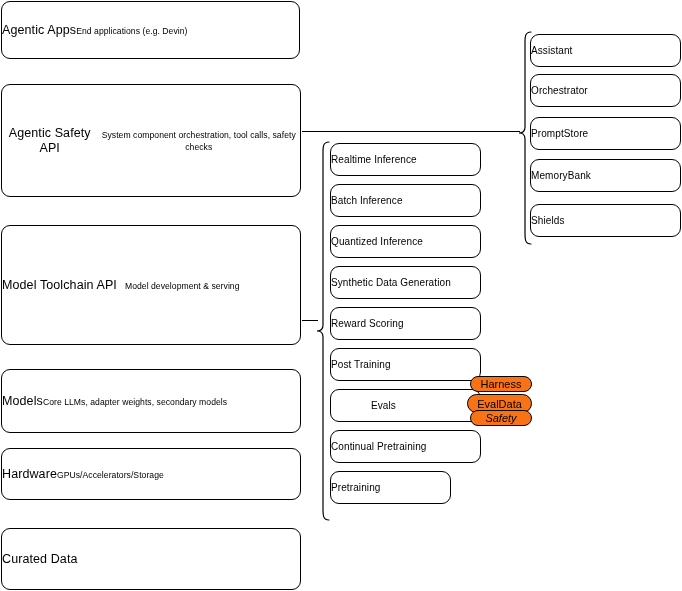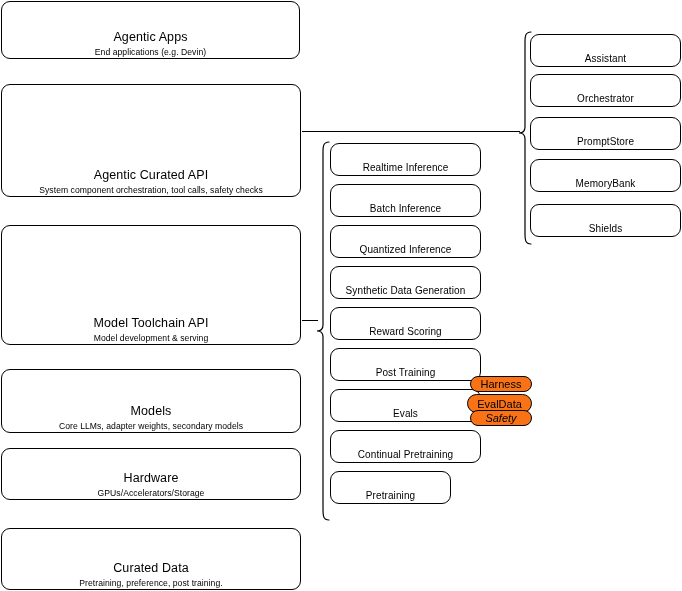--- a/index.html
+++ b/index.html
@@ -18,23 +18,22 @@
     background: #ffffff;
     overflow: hidden;
   }
   .node {
     position: absolute;
     box-sizing: border-box;
     background: #ffffff;
     border: 1px solid #000000;
     border-radius: 9px;
     display: flex;
-    flex-direction: column;
     align-items: center;
-    justify-content: flex-end;
+    justify-content: flex-start;
     text-align: center;
     color: #000000;
   }
   .node .title {
     font-size: 12.5px;
     line-height: 15px;
     letter-spacing: 0.1px;
   }
   .node .subtitle {
     font-size: 8.6px;
@@ -81,42 +80,41 @@
 <body>
 
 <div id="canvas">
 
   <div class="node" style="left:1px; top:1px; width:299px; height:58px;">
     <div class="title">Agentic Apps</div>
     <div class="subtitle">End applications (e.g. Devin)</div>
   </div>
 
   <div class="node" style="left:1px; top:84px; width:300px; height:113px;">
-    <div class="title">Agentic Curated API</div>
+    <div class="title">Agentic Safety API</div>
     <div class="subtitle">System component orchestration, tool calls, safety checks</div>
   </div>
 
-  <div class="node" style="left:1px; top:225px; width:300px; height:120px;">
+  <div class="node" style="left:1px; top:225px; width:300px; height:120px;gap:8px;">
     <div class="title">Model Toolchain API</div>
     <div class="subtitle">Model development &amp; serving</div>
   </div>
 
   <div class="node" style="left:1px; top:369px; width:300px; height:64px;">
     <div class="title">Models</div>
     <div class="subtitle">Core LLMs, adapter weights, secondary models</div>
   </div>
 
   <div class="node" style="left:1px; top:448px; width:300px; height:52px;">
     <div class="title">Hardware</div>
     <div class="subtitle">GPUs/Accelerators/Storage</div>
   </div>
 
   <div class="node" style="left:1px; top:528px; width:300px; height:62px;">
     <div class="title">Curated Data</div>
-    <div class="subtitle">Pretraining, preference, post training.</div>
   </div>
 
   <div class="connector" style="left:302px; top:131px; width:218px;"></div>
 
   <div class="connector" style="left:302px; top:320px; width:16px;"></div>
 
   <div class="brace" style="left:316px; top:141px; width:14px; height:380px;">
     <svg width="14" height="380" viewBox="0 0 14 380">
       <path d="M13,1 C7,1 7,6 7,11 L7,184 C7,189 4,190 1,190 C4,190 7,191 7,196 L7,369 C7,374 7,379 13,379" fill="none" stroke="#000000" stroke-width="1.2" stroke-linecap="round"></path>
     </svg>
@@ -133,21 +131,21 @@
   </div>
   <div class="node stack-node" style="left:330px; top:266px; width:151px; height:33px;">
     <div class="title">Synthetic Data Generation</div>
   </div>
   <div class="node stack-node" style="left:330px; top:307px; width:151px; height:33px;">
     <div class="title">Reward Scoring</div>
   </div>
   <div class="node stack-node" style="left:330px; top:348px; width:151px; height:33px;">
     <div class="title">Post Training</div>
   </div>
-  <div class="node stack-node" style="left:330px; top:389px; width:151px; height:33px;">
+  <div class="node stack-node" style="left:330px; top:389px; width:151px; height:33px;padding-left:40px;">
     <div class="title">Evals</div>
   </div>
   <div class="node stack-node" style="left:330px; top:430px; width:151px; height:33px;">
     <div class="title">Continual Pretraining</div>
   </div>
   <div class="node stack-node" style="left:330px; top:471px; width:121px; height:33px;">
     <div class="title">Pretraining</div>
   </div>
 
   <div class="pill" style="left:470px; top:376px; width:62px; height:16px;">

